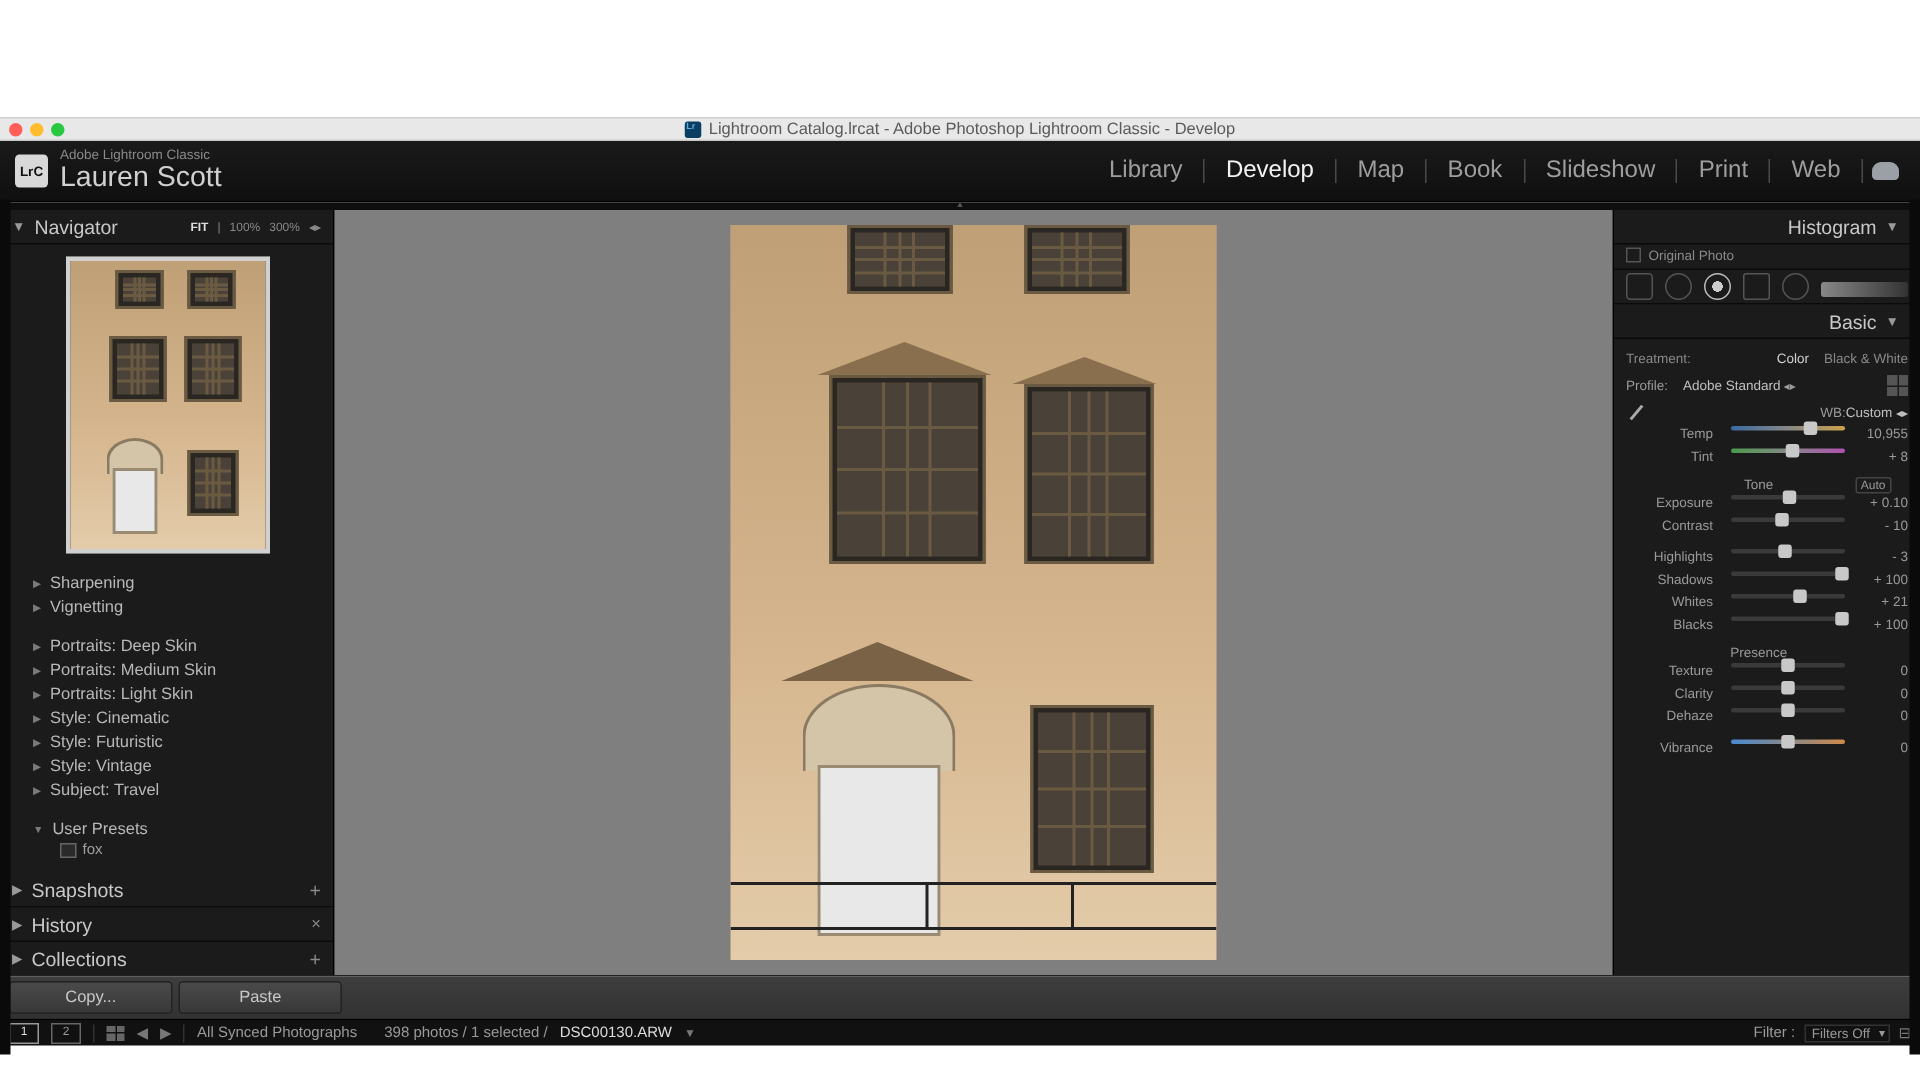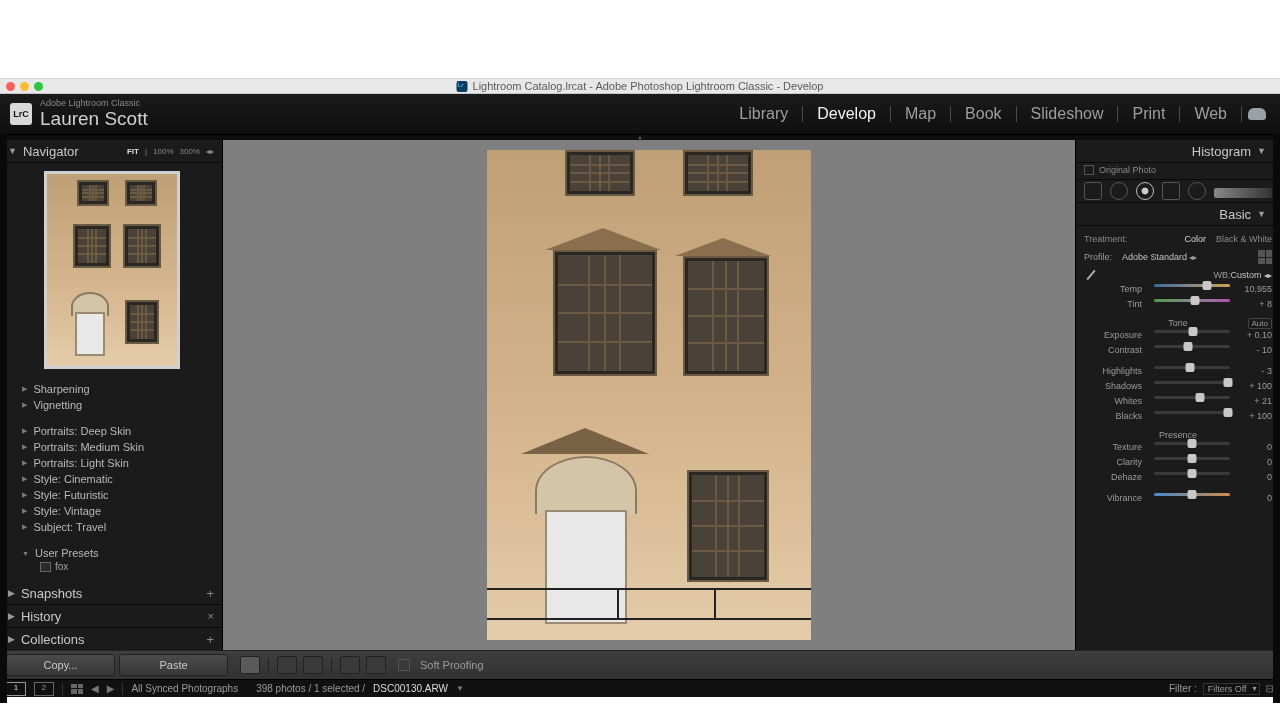--- a/index.html
+++ b/index.html
@@ -97,21 +97,21 @@
 
   .basic-body{padding:4px 8px;font-size:9px;color:#9a9a9a;flex:1;overflow:hidden}
   .row{display:flex;align-items:flex-start;height:15px}
   .row .lbl{width:58px;text-align:right;padding-right:6px;font-size:9px}
   .slider{flex:1;height:3px;background:#3a3a3a;border-radius:2px;position:relative;margin:0 6px}
   .slider .knob{position:absolute;width:9px;height:9px;background:#c8c8c8;border-radius:2px;top:-3px;transform:translateX(-50%)}
   .slider.temp{background:linear-gradient(90deg,#3a6aa0,#888,#caa04a)}
   .slider.tint{background:linear-gradient(90deg,#4a9a4a,#888,#b050b0)}
   .slider.vib{background:linear-gradient(90deg,#4a8ad0,#888,#d08a4a)}
   .val{width:36px;text-align:right;font-size:9px}
-  .subhead{text-align:center;font-size:9px;color:#9a9a9a;margin:4px 0 2px 0;position:relative}
+  .subhead{text-align:center;font-size:9px;color:#9a9a9a;margin:4px 11px 2px 0;position:relative}
   .auto-btn{position:absolute;right:0;top:0;color:#9a9a9a;border:1px solid #444;padding:0 3px;font-size:8px;border-radius:2px}
   .treat-row,.profile-row,.wb-row{display:flex;align-items:center;height:18px}
   .treat-row .t1{color:#888}
   .treat-row .opts{margin-left:auto;display:flex;gap:10px}
   .treat-row .opt{color:#888}
   .treat-row .opt.active{color:#d0d0d0}
   .profile-row .pname{margin-left:10px;color:#c0c0c0}
   .profile-row .grid4{margin-left:auto;width:14px;height:14px;display:grid;grid-template-columns:1fr 1fr;gap:1px}
   .profile-row .grid4 span{background:#555}
   .wb-row .dropper{width:14px;height:14px;position:relative;margin-right:12px}
@@ -454,31 +454,20 @@
           </div>
     </div>
   </div>
 </div>
 
 <div class="center-toolbar">
   <div class="ct-left">
     <div class="ct-btn">Copy...</div>
     <div class="ct-btn">Paste</div>
   </div>
-  <div class="ct-center">
-    <span class="view-btn active"></span>
-    <span class="view-sep"></span>
-    <span class="view-btn"></span>
-    <span class="view-btn"></span>
-    <span class="view-sep"></span>
-    <span class="view-btn"></span>
-    <span class="view-btn"></span>
-    <span class="sp-cb"></span>
-    <span class="sp-lbl">Soft Proofing</span>
-  </div>
 </div>
 
 <div class="filmstrip">
   <span class="fs-mon active">1</span>
   <span class="fs-mon">2</span>
   <span class="fs-sep"></span>
   <span class="fs-grid">
         <span></span>
         <span></span>
         <span></span>

